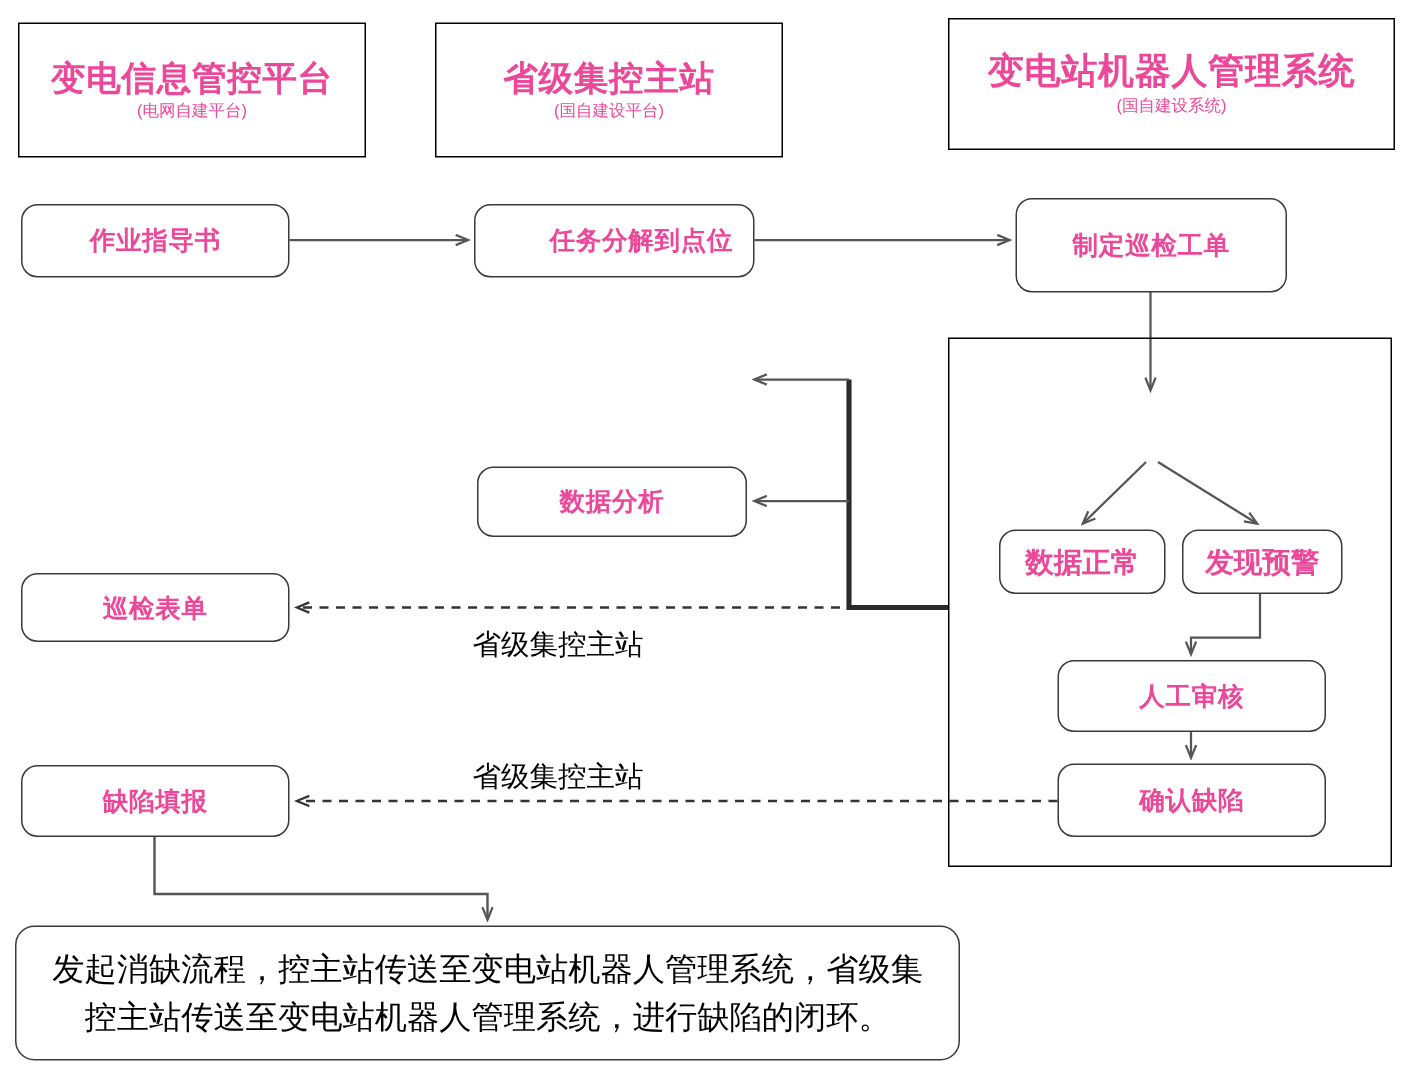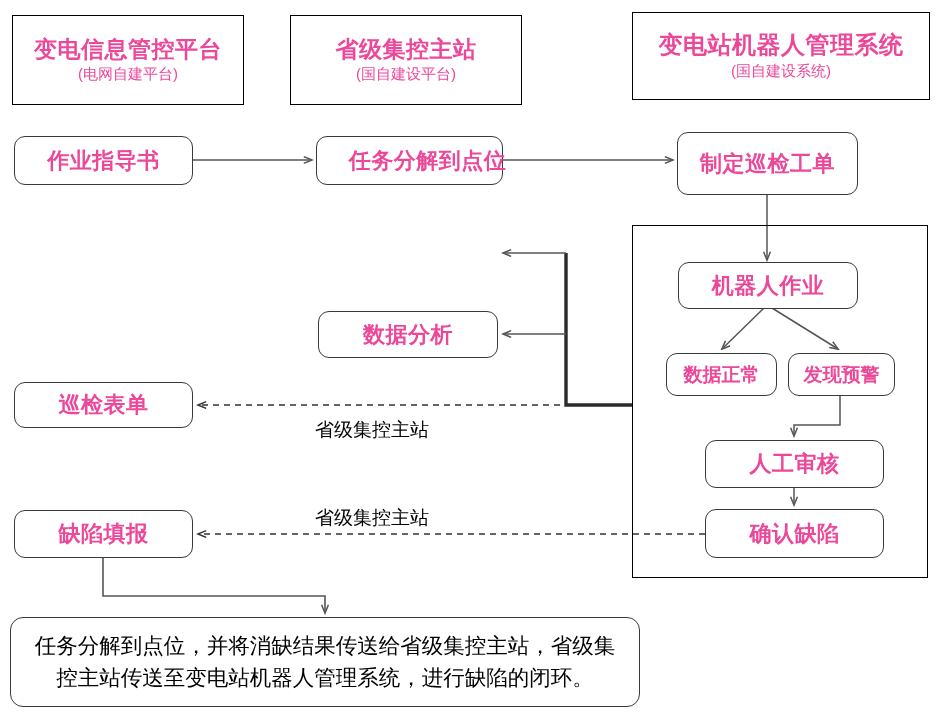--- a/index.html
+++ b/index.html
@@ -46,27 +46,27 @@
   .rnd {
     border-radius: 11px;
   }
   .hdr-title {
     font-weight: bold;
     font-size: 23px;
     line-height: 1.15;
     letter-spacing: 0.5px;
   }
   .hdr-sub {
-    font-size: 15px;
+    font-size: 11px;
     line-height: 1.3;
     margin-top: 2px;
   }
   .lbl-bold {
     font-weight: bold;
-    font-size: 22px;
+    font-size: 17px;
     letter-spacing: 0.5px;
     white-space: nowrap;
   }
   .lbl-bold-sm {
     font-weight: bold;
     font-size: 19px;
     letter-spacing: 0px;
     white-space: nowrap;
   }
   .panel {
@@ -180,23 +180,20 @@
   </div>
 
   <div class="node rnd" style="left:14px; top:382px; width:179px; height:46px;">
     <span class="lbl-bold">巡检表单</span>
   </div>
 
   <div class="node rnd" style="left:14px; top:510px; width:179px; height:48px;">
     <span class="lbl-bold">缺陷填报</span>
   </div>
 
-  <div class="node rnd" style="left:678px; top:262px; width:180px; height:47px;">
-    <span class="lbl-bold">机器人作业</span>
-  </div>
 
   <div class="node rnd" style="left:666px; top:353px; width:111px; height:43px;">
     <span class="lbl-bold-sm">数据正常</span>
   </div>
 
   <div class="node rnd" style="left:788px; top:353px; width:107px; height:43px;">
     <span class="lbl-bold-sm">发现预警</span>
   </div>
 
   <div class="node rnd" style="left:705px; top:440px; width:179px; height:48px;">
@@ -206,18 +203,18 @@
   <div class="node rnd" style="left:705px; top:509px; width:179px; height:49px;">
     <span class="lbl-bold">确认缺陷</span>
   </div>
 
   <div class="edge-label" style="left:315px; top:417px;">省级集控主站</div>
 
   <div class="edge-label" style="left:315px; top:505px;">省级集控主站</div>
 
   <div class="para-box" style="left:10px; top:617px; width:630px; height:90px;">
     <div class="para-text">
-      <span>任务分解到点位，并将消缺结果传送给省级集控主站，省级集</span><br>
+      <span>发起消缺流程，控主站传送至变电站机器人管理系统，省级集</span><br>
       <span>控主站传送至变电站机器人管理系统，进行缺陷的闭环。</span>
     </div>
   </div>
 
 </div>
 
 </body></html>

